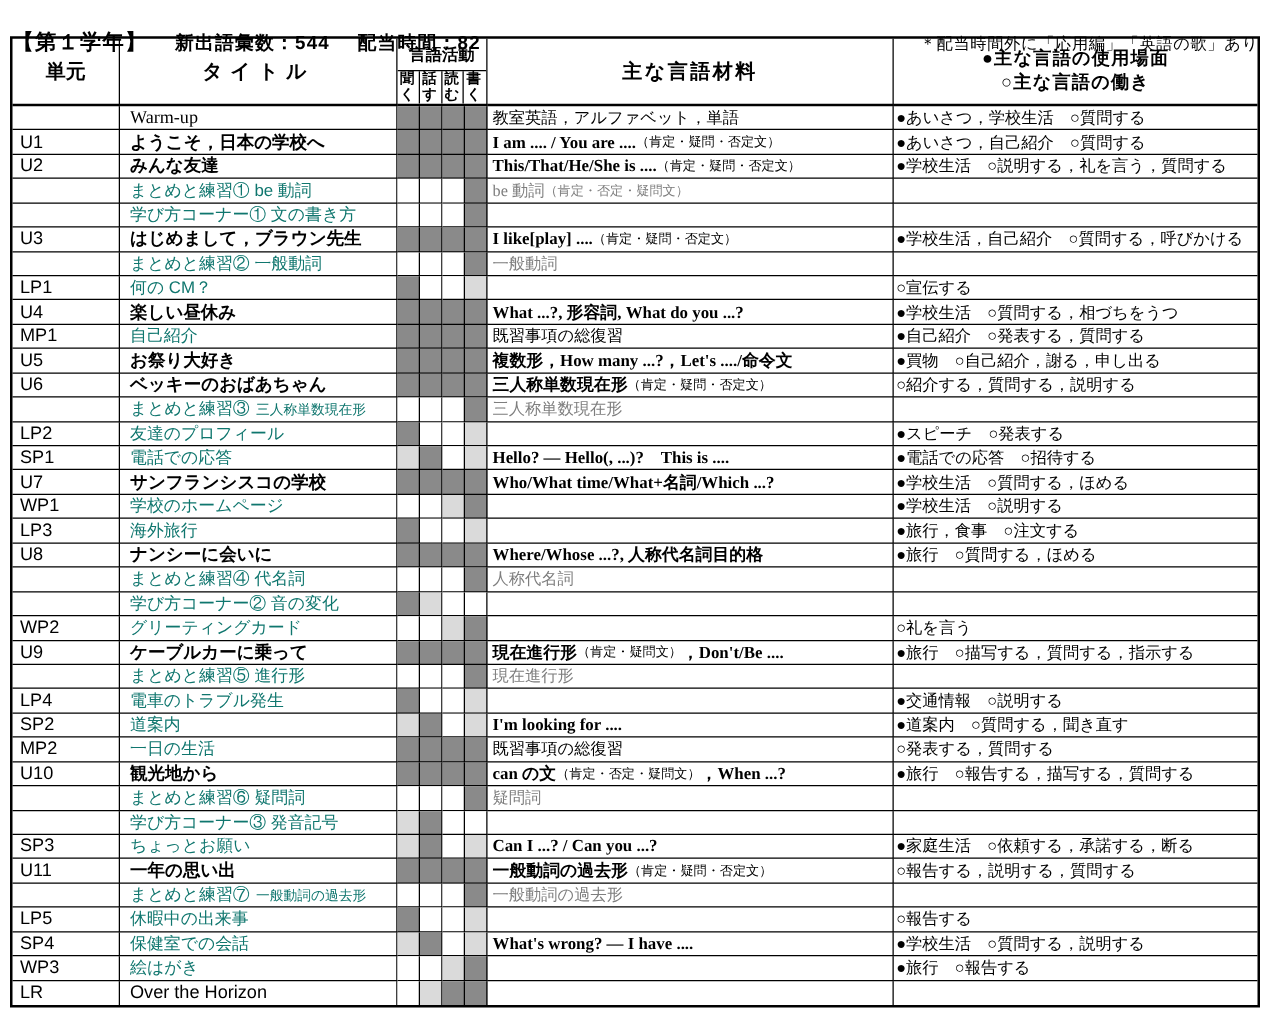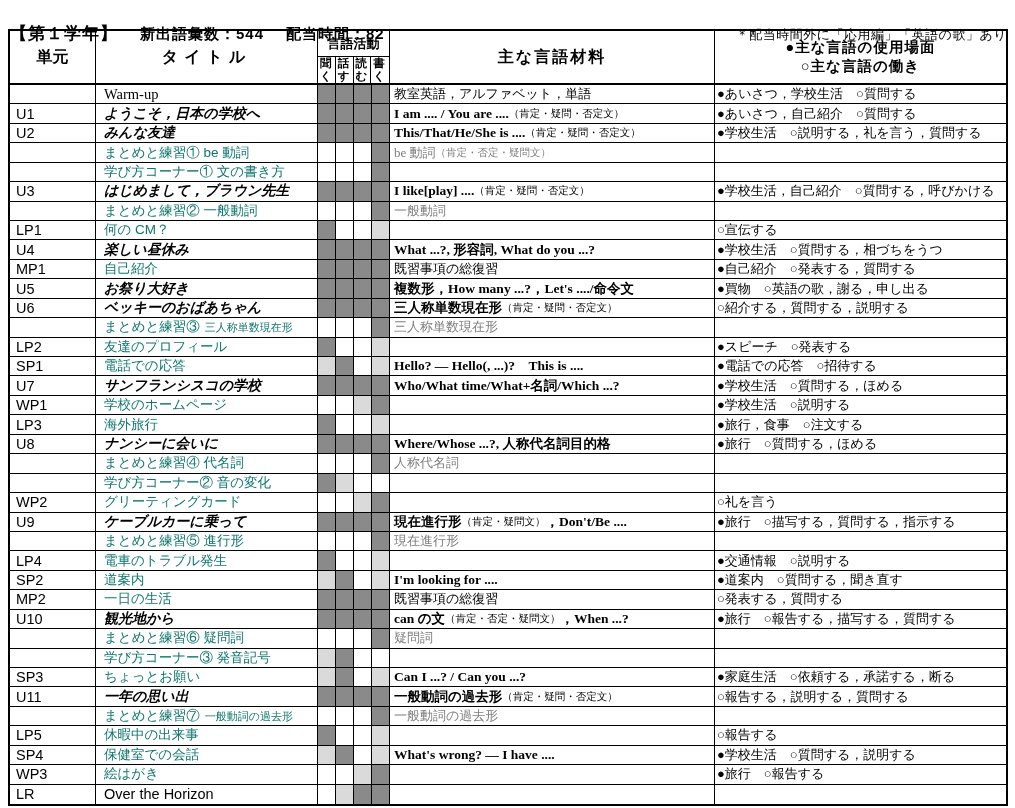--- a/index.html
+++ b/index.html
@@ -25,21 +25,21 @@
   .h-acts .alabel{height:33px;border-bottom:1px solid #000;display:flex;align-items:center;
     justify-content:center;font-size:13px;font-weight:bold;box-sizing:border-box;}
   .h-acts .vrow{flex:1;display:flex;}
   .vlabel{width:18px;box-sizing:border-box;border-right:1px solid #000;font-size:11.5px;
     line-height:13px;font-weight:bold;display:flex;align-items:center;justify-content:center;
     word-break:break-all;white-space:normal;padding:0 2px;}
   .vlabel:last-child{border-right:none;}
   
   .unit{font-size:14.5px;padding-left:6px;}
   .title{padding-left:8px;gap:5px;}
-  .t-unit{font-weight:bold;font-size:14px;font-style:italic;}
+  .t-unit{font-weight:bold;font-size:14px;}
   .t-sub{color:#0f766e;font-size:13.5px;}
   .t-latin-serif{font-family:"Liberation Serif","DejaVu Serif",serif;font-size:14.5px;}
   .t-latin-sans{font-size:14.5px;}
   .t-small{font-size:11px;}
   .a-d{background:#8a8a8a;}
   .a-l{background:#dadada;}
   .a-w{background:#ffffff;}
   .mat{padding-left:4px;font-family:"Liberation Serif","DejaVu Serif",serif;}
   .m-bold .seg{font-weight:bold;font-size:13.5px;}
   .m-plain .seg{font-size:13px;}
@@ -199,21 +199,21 @@
     <div class="cell title">
       <span class="t-unit">お祭り大好き</span>
     </div>
     <div class="cell a-d"></div>
     <div class="cell a-d"></div>
     <div class="cell a-d"></div>
     <div class="cell a-d"></div>
     <div class="cell mat m-bold">
       <span class="seg">複数形，How many ...?，Let's ..../命令文</span>
     </div>
-    <div class="cell usage col-last">●買物　○英語の歌，謝る，申し出る</div>
+    <div class="cell usage col-last">●買物　○自己紹介，謝る，申し出る</div>
     <div class="cell unit">U6</div>
     <div class="cell title">
       <span class="t-unit">ベッキーのおばあちゃん</span>
     </div>
     <div class="cell a-d"></div>
     <div class="cell a-d"></div>
     <div class="cell a-d"></div>
     <div class="cell a-d"></div>
     <div class="cell mat m-bold">
       <span class="seg">三人称単数現在形 </span>

